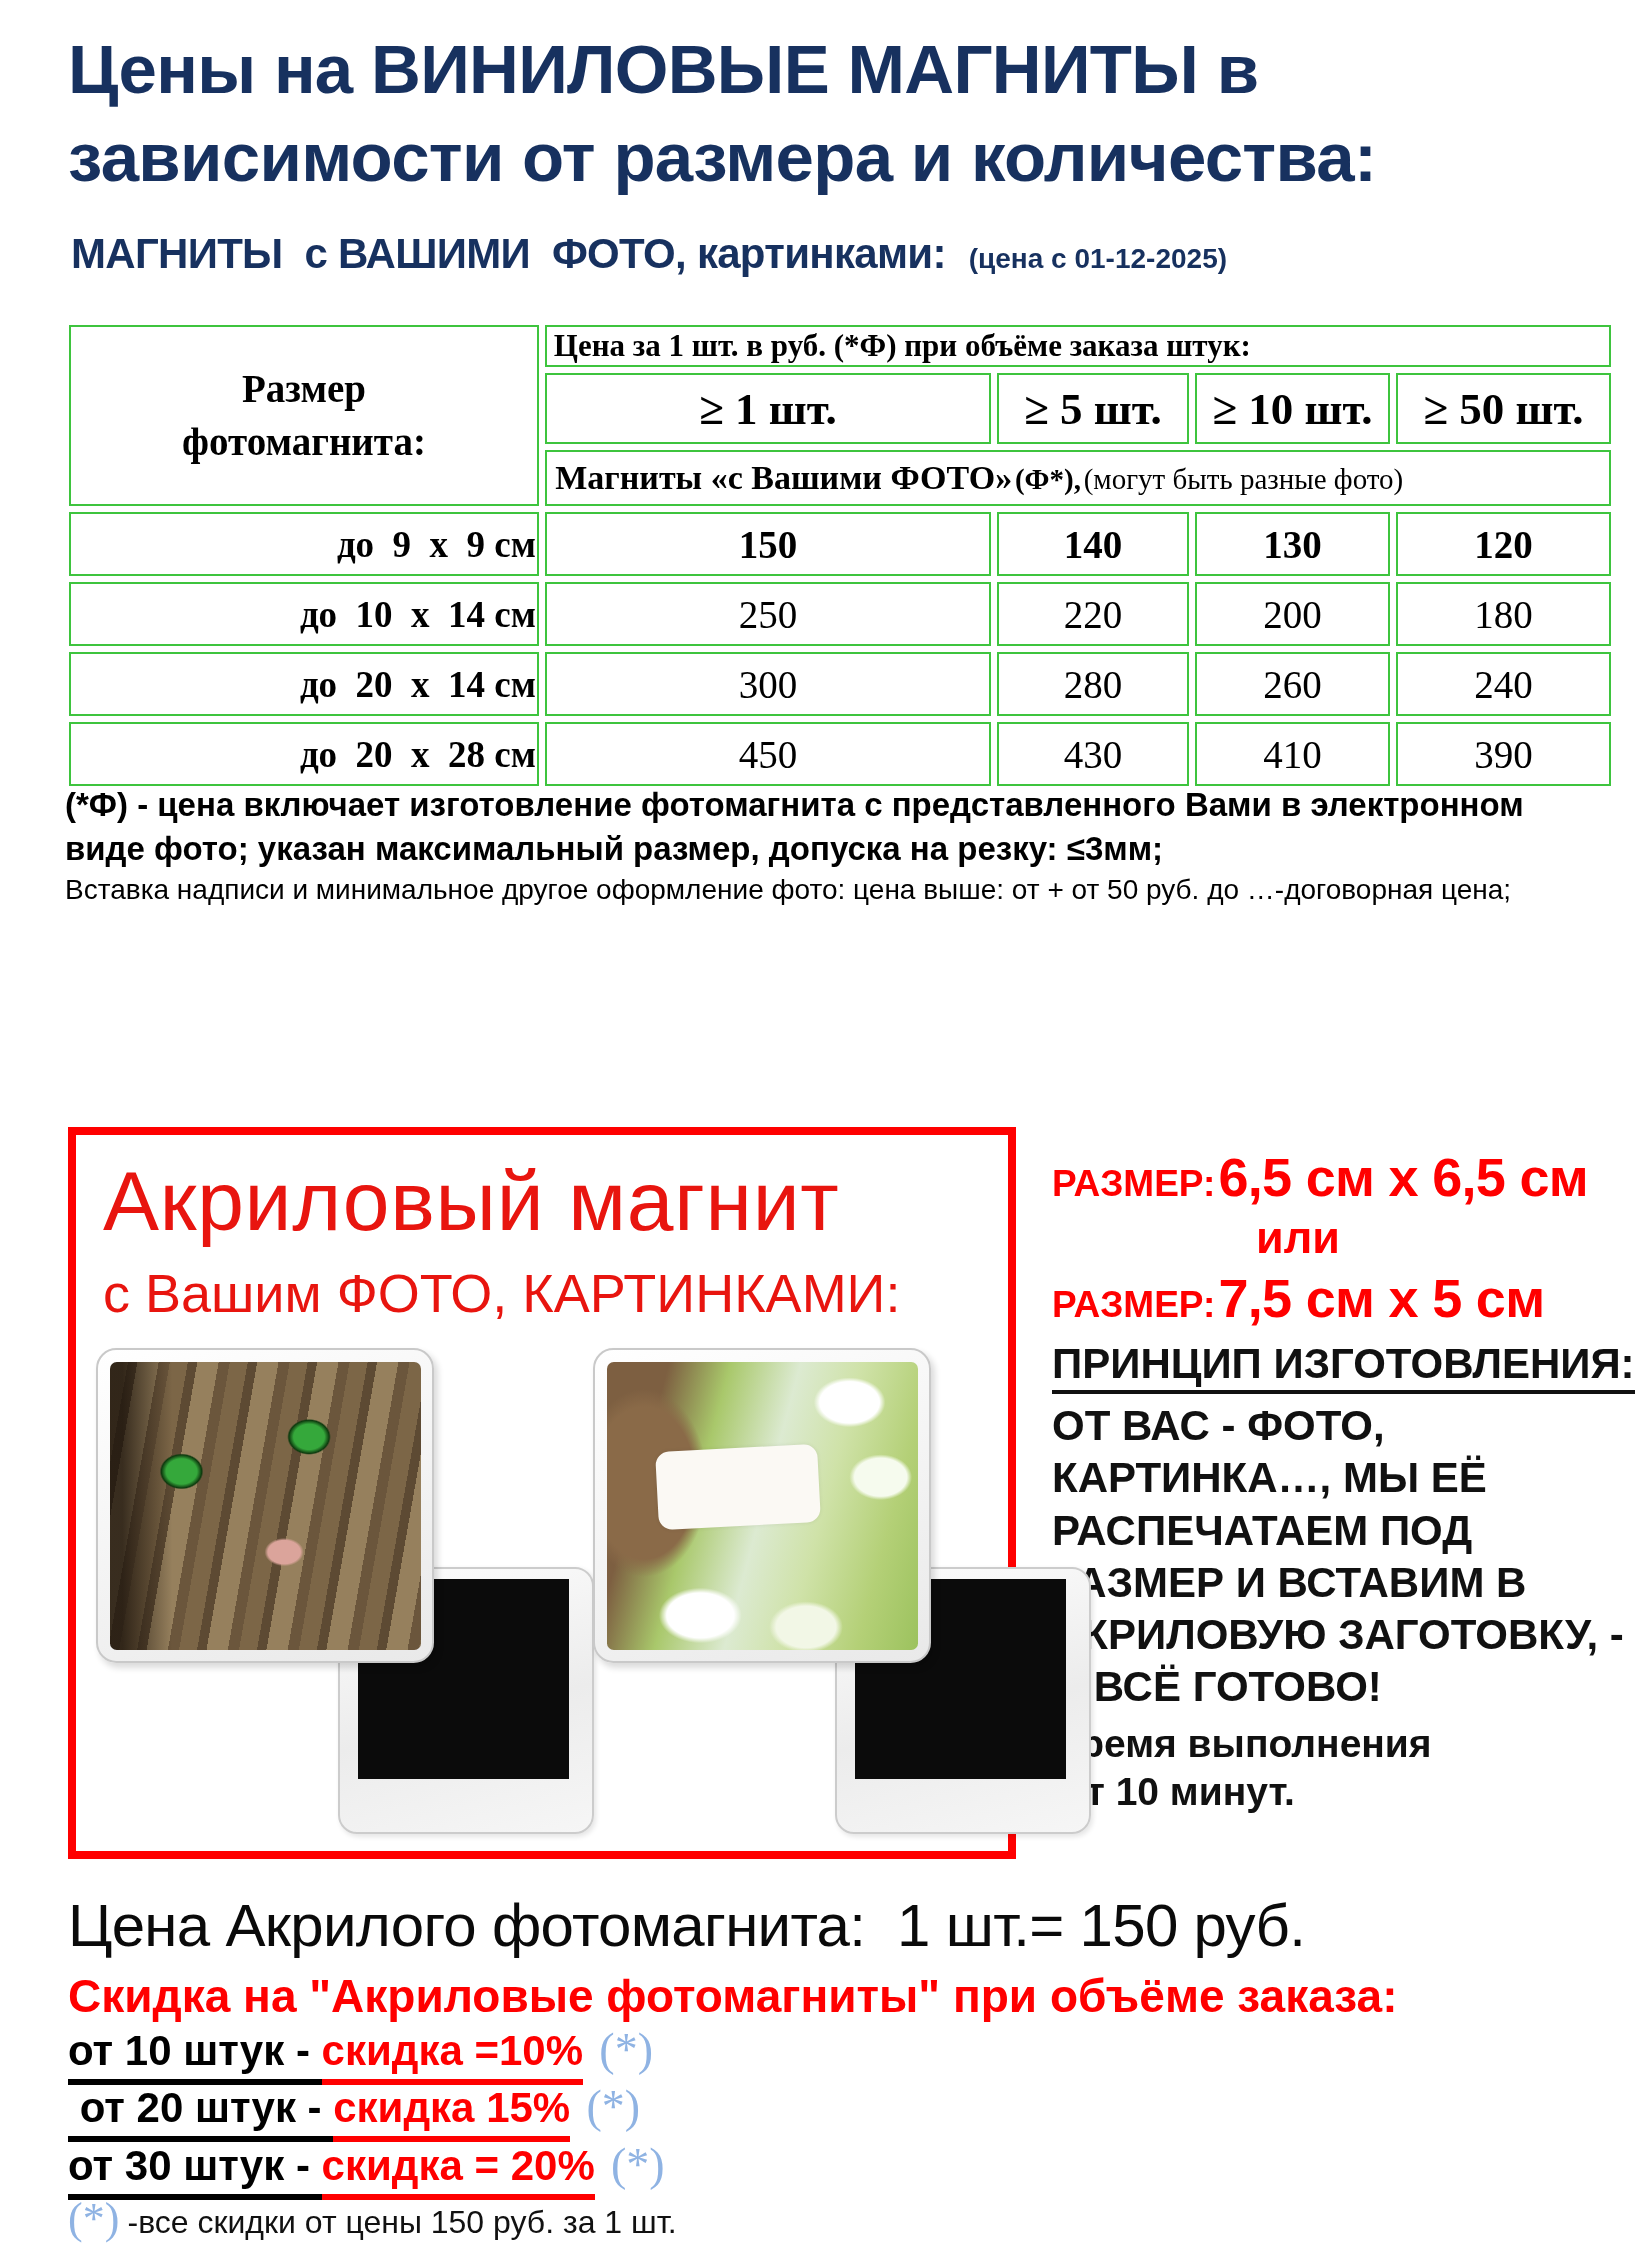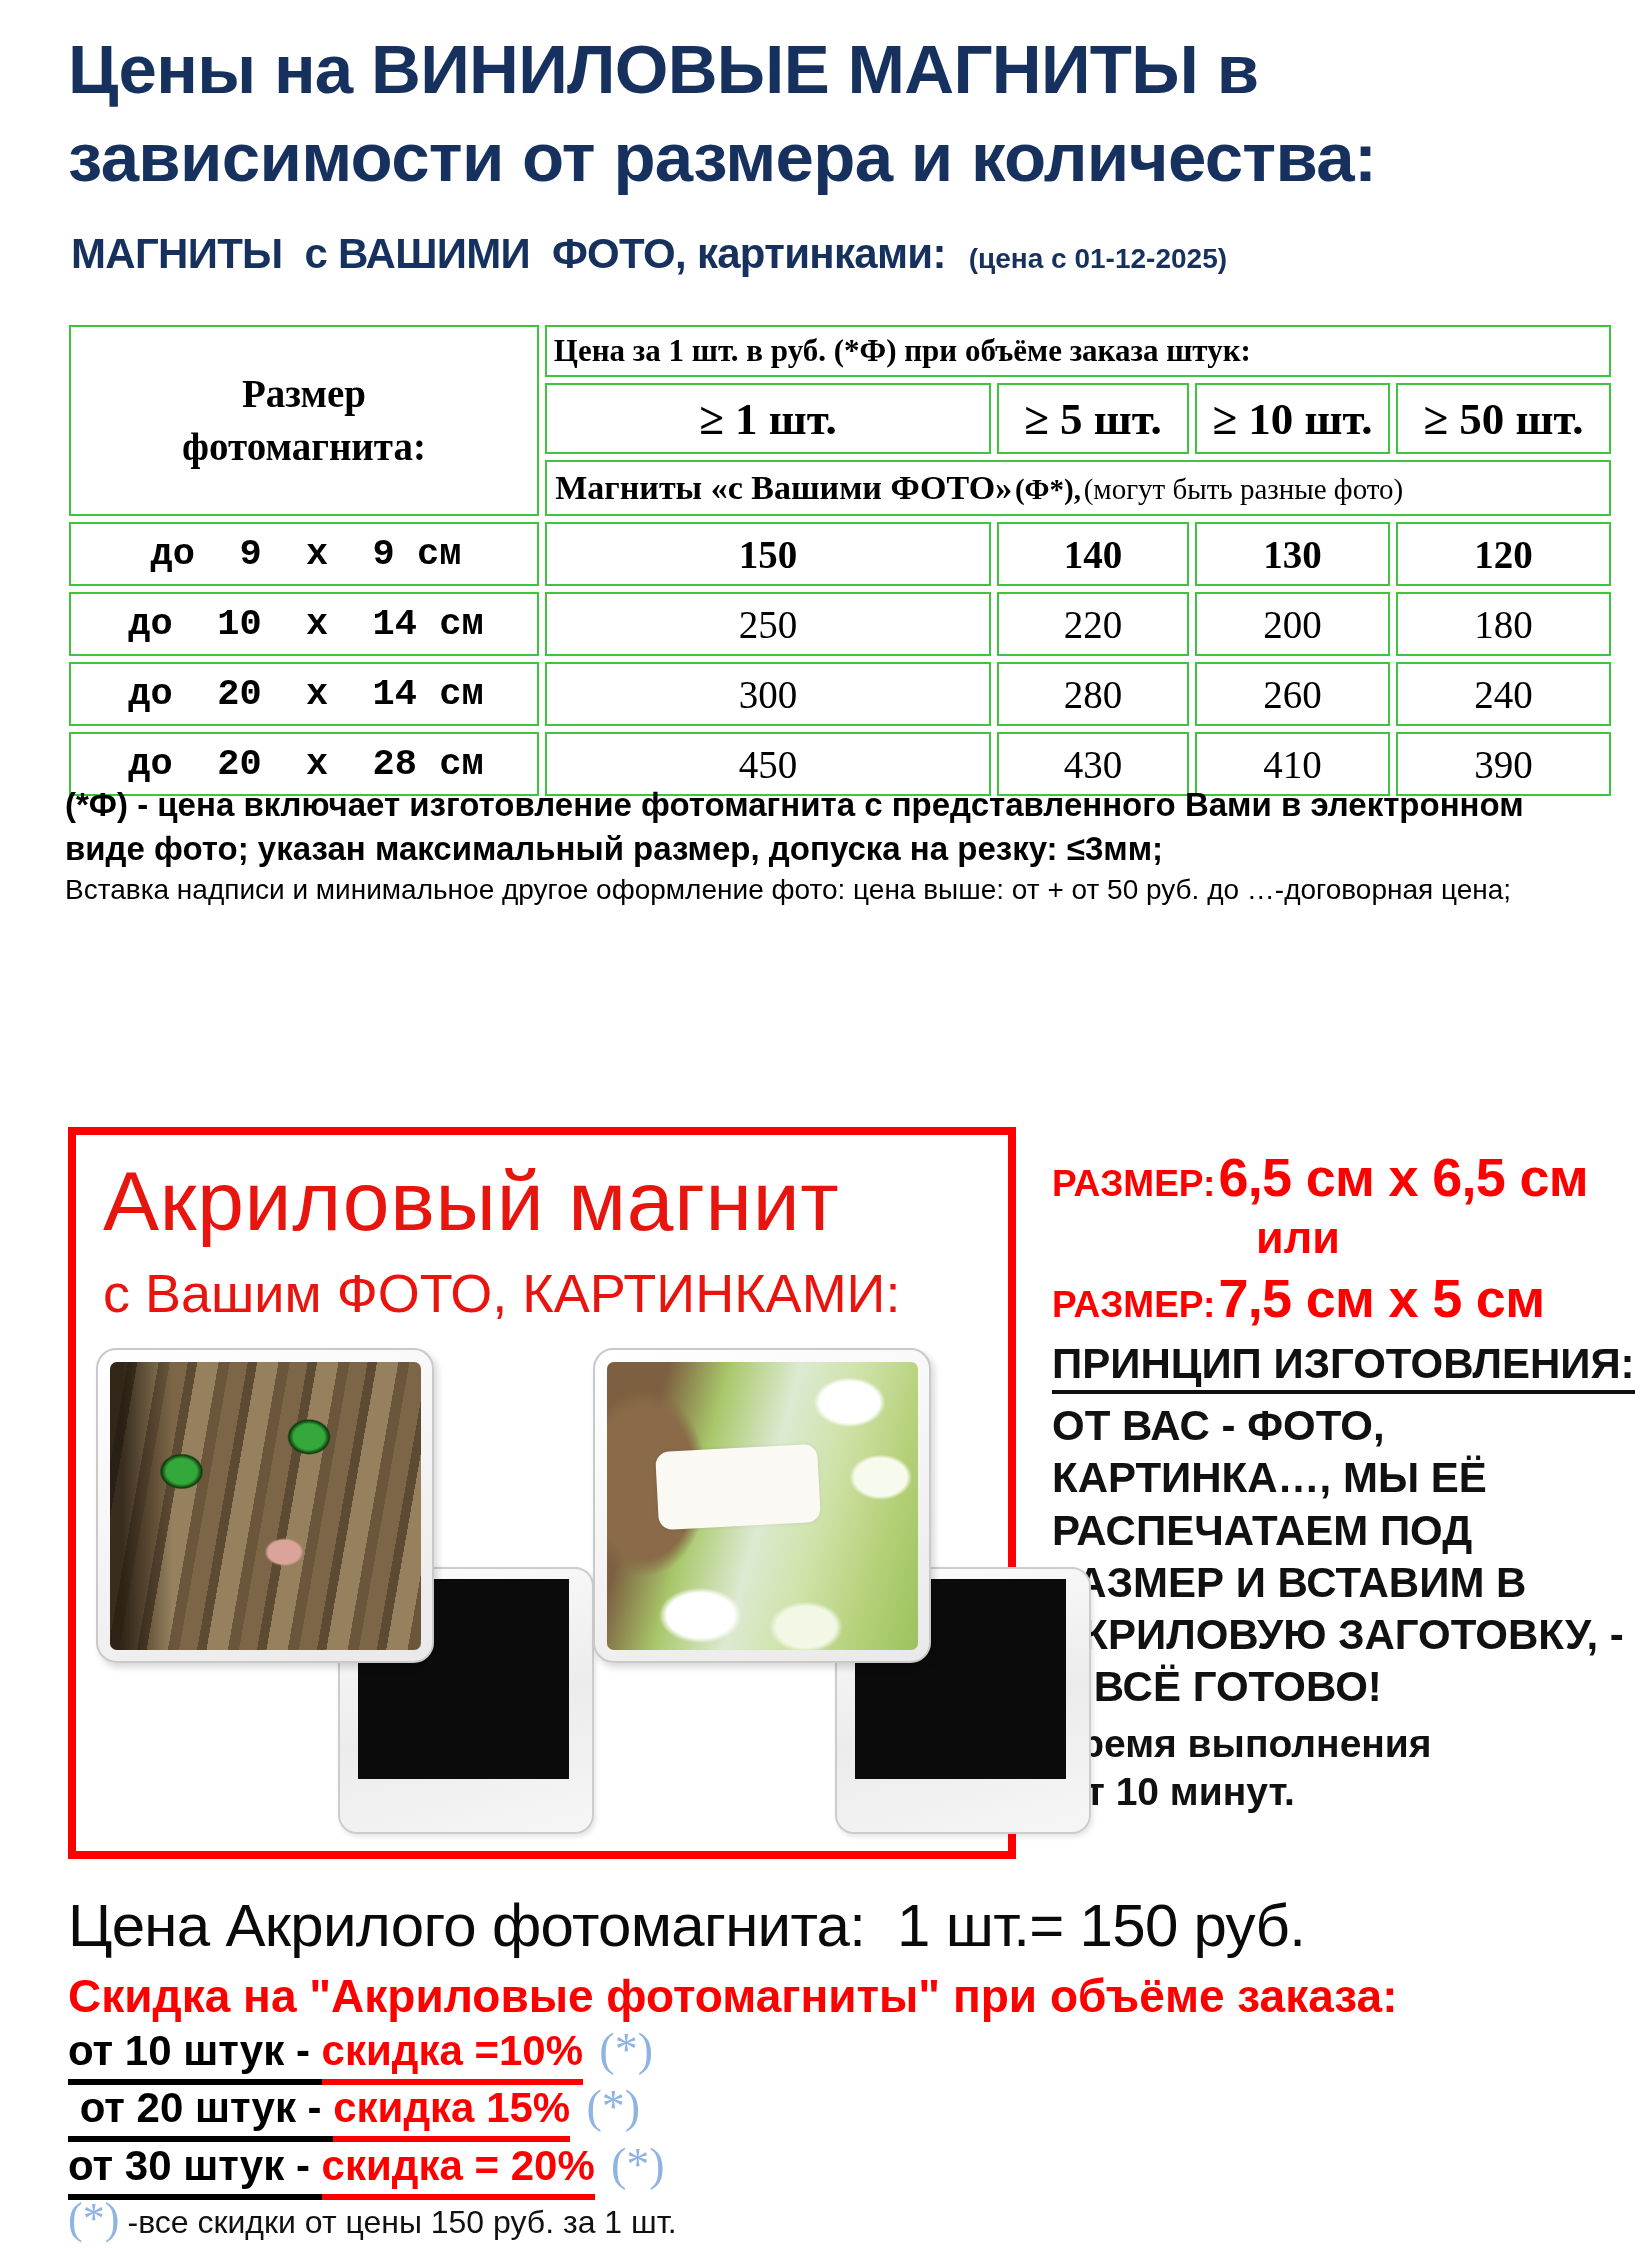--- a/index.html
+++ b/index.html
@@ -23,28 +23,28 @@
   .price-table {
     position:absolute; left:63px; top:319px;
     border-collapse:separate; border-spacing:6.1px 6.1px; table-layout:fixed;
     font-family:"Liberation Serif", serif;
   }
   .price-table td {
     border:2.7px solid #3EC43E; background:#ffffff; box-sizing:border-box;
     vertical-align:middle;
   }
   td.corner  { width:470px; text-align:center; font-weight:bold; font-size:39px; line-height:1.35; white-space:pre-wrap; }
-  td.price-hdr { height:52px; font-weight:bold; font-size:31px; padding-left:6.8px; }
+  td.price-hdr { height:42px; font-weight:bold; font-size:31px; padding-left:6.8px; }
   tr.qty-row td { height:71px; text-align:center; font-weight:bold; font-size:45px;margin-top:36px; }
   td.subhdr { height:56px; padding-left:8.2px; }
   td.subhdr .sh-main { font-weight:bold; font-size:34px; }
   td.subhdr .sh-code { font-weight:bold; font-size:29px; }
   td.subhdr .sh-note { font-weight:normal; font-size:29px; }
   tr.data-row td { height:64px; font-size:39px; text-align:center; }
-  tr.data-row td.size { text-align:center; padding-left:5px; font-weight:bold; font-size:37px; white-space:pre-wrap;font-family:Liberation Mono, monospace; }
+  tr.data-row td.size { text-align:right; padding-left:5px; font-weight:bold; font-size:37px; white-space:pre-wrap; }
   tr.data-row.first td { font-weight:bold; }
   col.c1{width:470px} col.c2{width:446px} col.c3{width:192px} col.c4{width:195px} col.c5{width:215px}
 
   
   .footnote { position:absolute; left:65px; top:783px; width:1539px; }
   .fn-bold { margin:0; font-size:33px; font-weight:bold; line-height:1.32; }
   .fn-reg  { margin:4.1px 0 0 0; font-size:28px; font-weight:normal; }
 
   
   .acrylic-heading {

